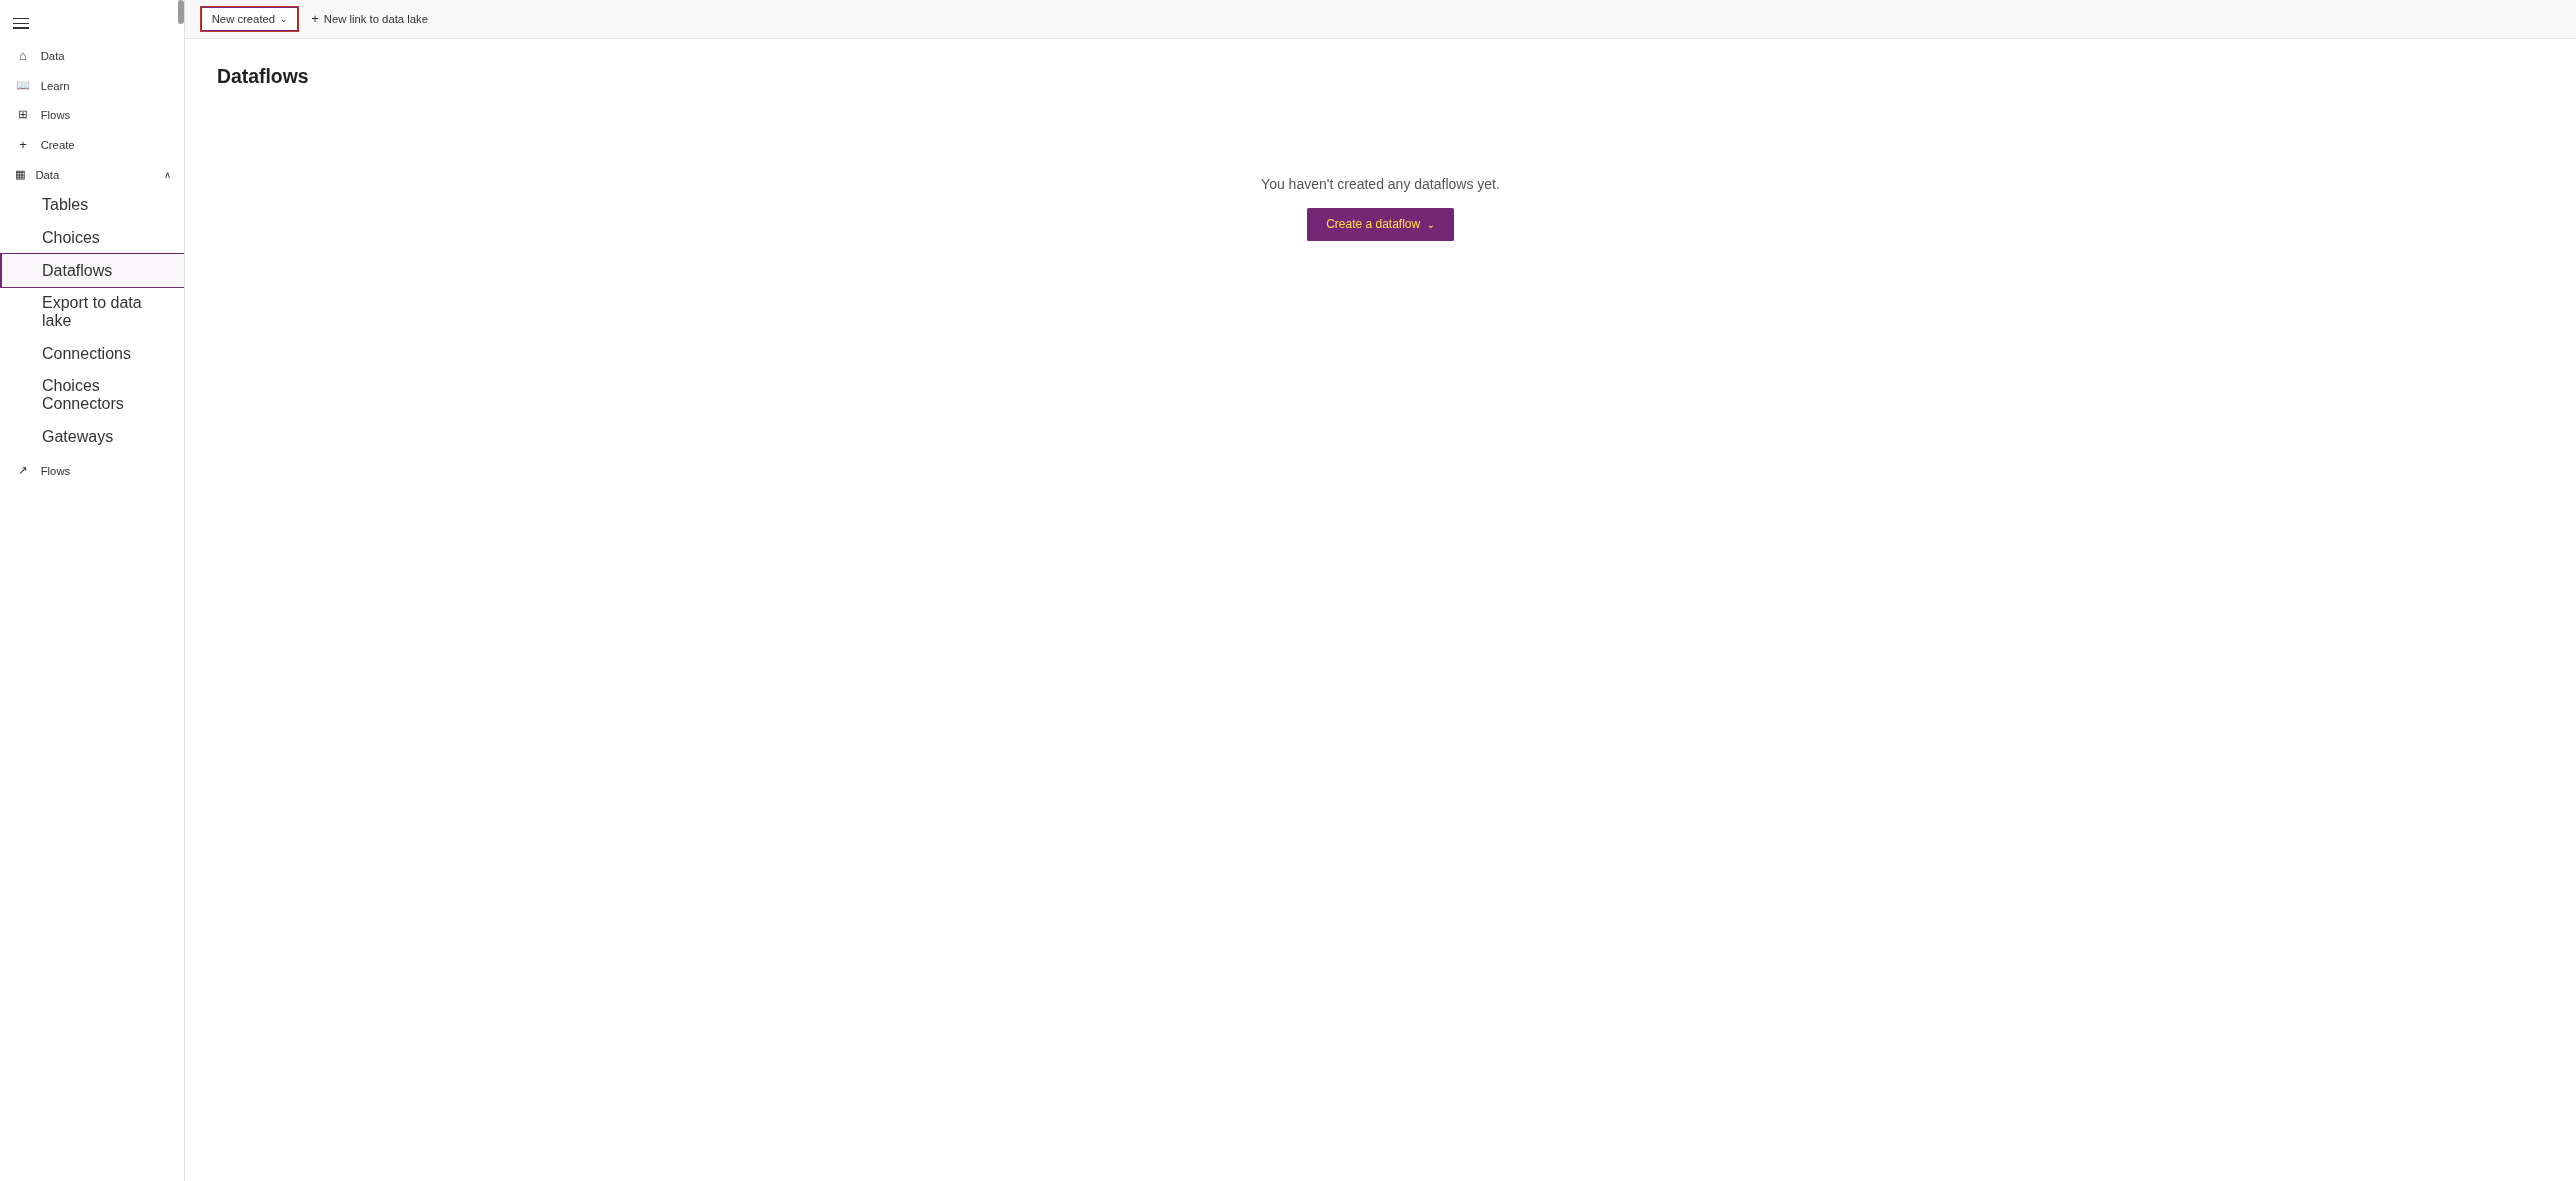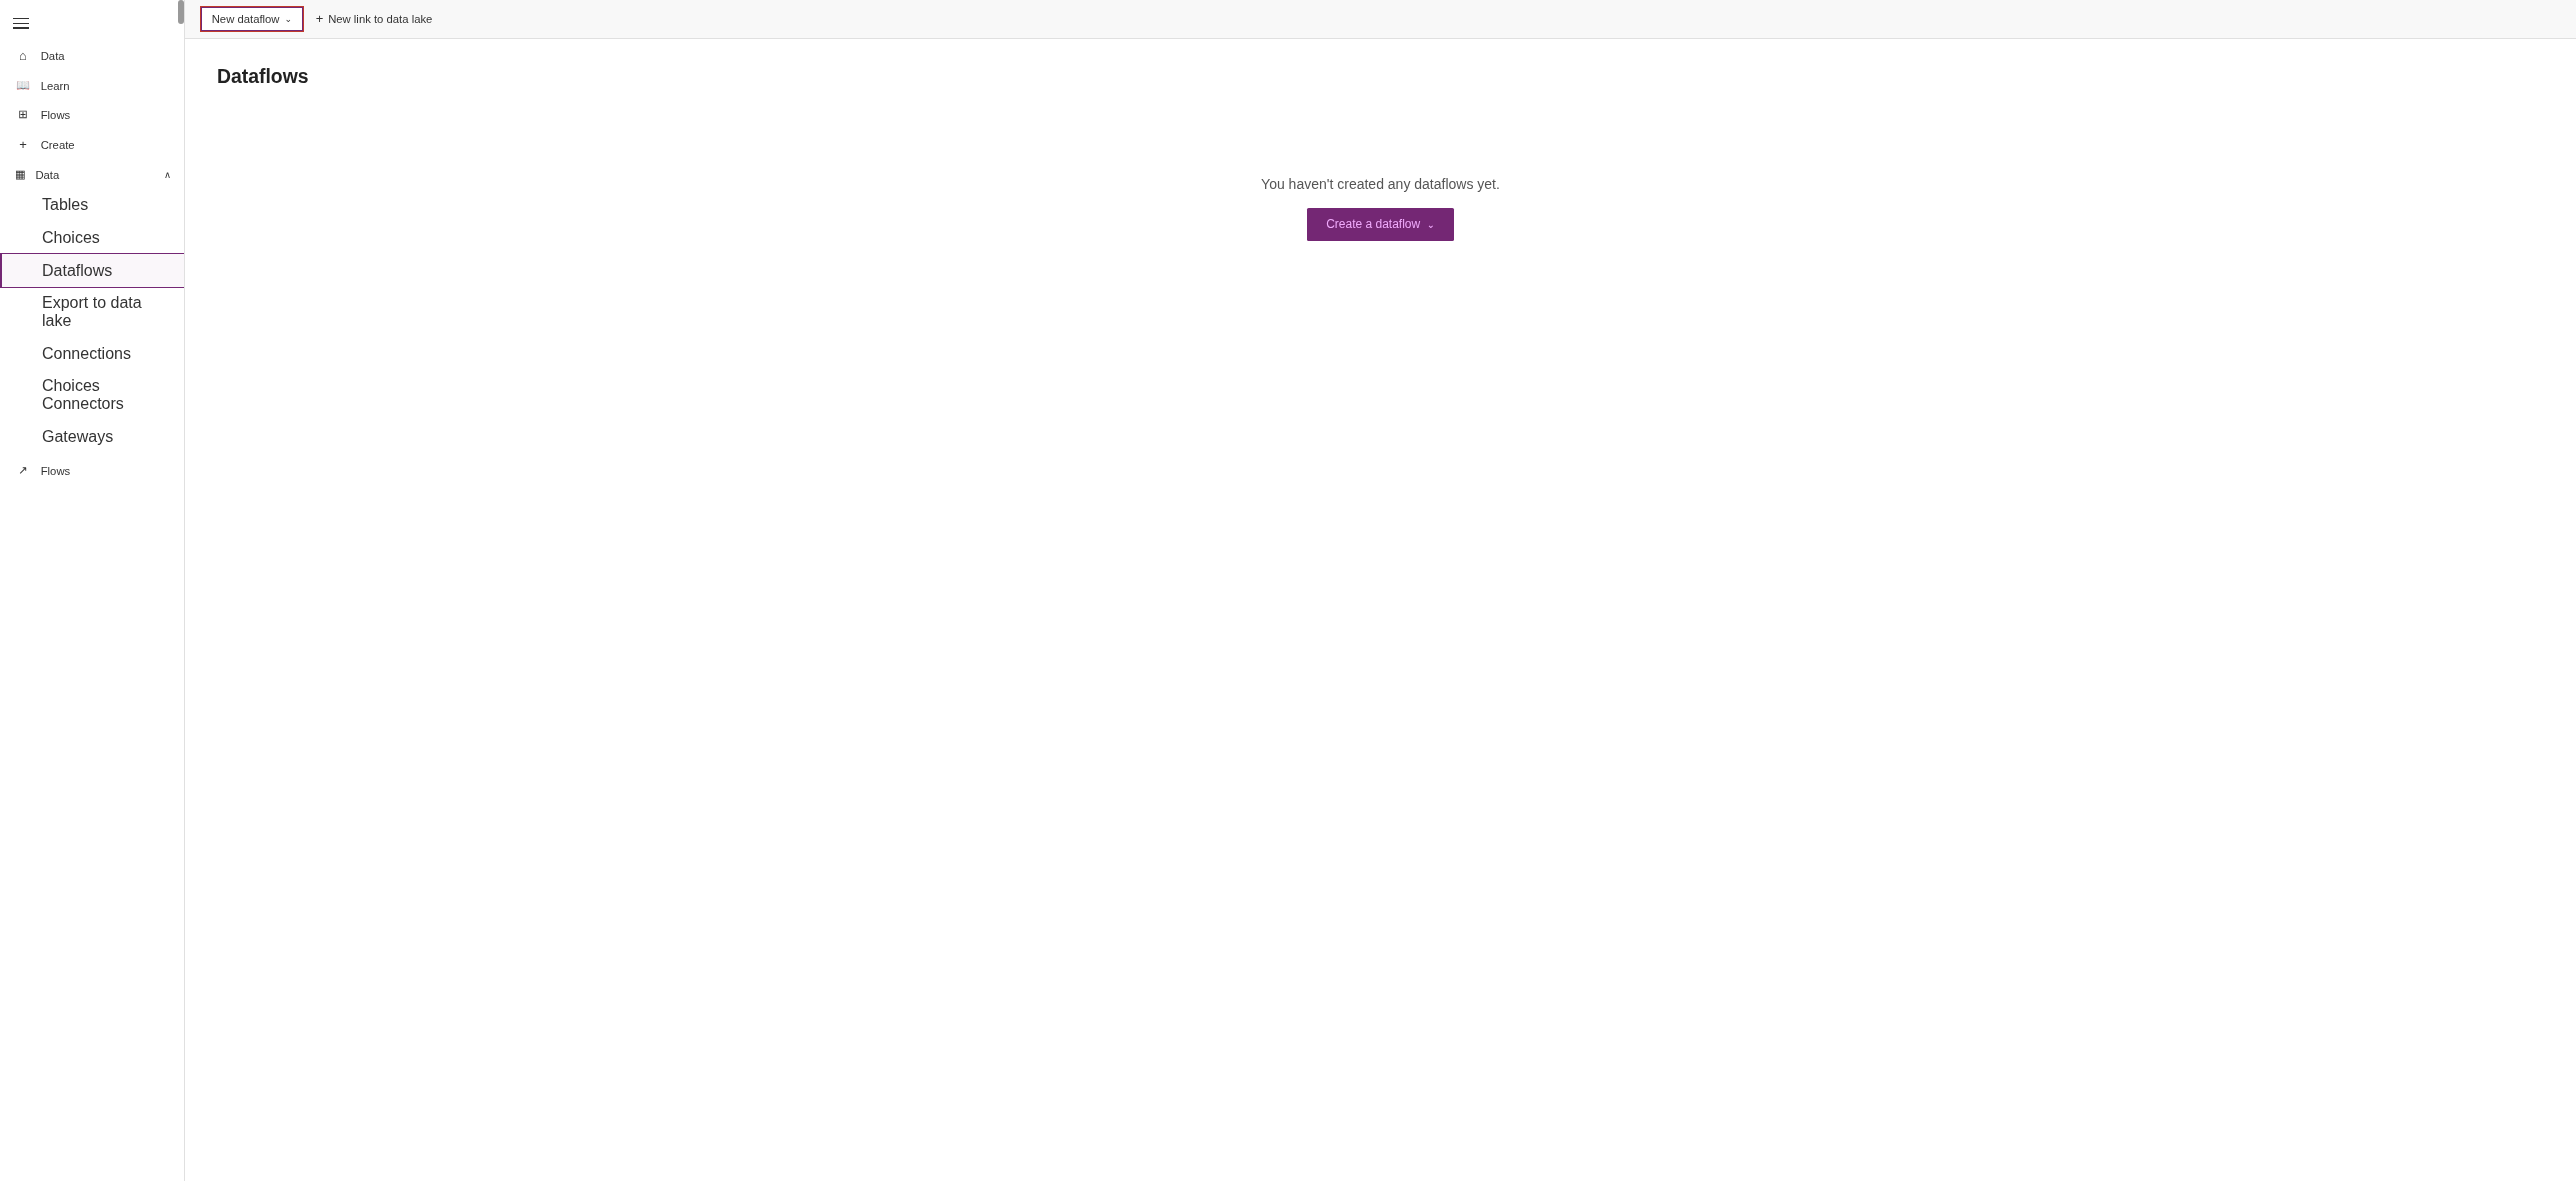--- a/index.html
+++ b/index.html
@@ -169,21 +169,21 @@
     }
     .empty-state-text {
       font-size: 14px;
       color: #555;
     }
     .create-btn {
       display: flex;
       align-items: center;
       gap: 6.5px;
       background: #742774;
-      color: #f0abfc;
+      color: #fde047;
       border: none;
       padding: 9.7px 19.4px;
       font-size: 12px;
       cursor: pointer;
       border-radius: 1.6px;
     }
     .create-btn .chevron { font-size: 9.7px; }
   </style>
 </head>
 <body>
@@ -254,21 +254,21 @@
     <span class="icon" style="font-size:11.3px;">↗</span>
     <span>Flows</span>
   </div>
 
 </div>
 
 <div class="main">
 
   <div class="toolbar">
     <button class="toolbar-btn-primary">
-      <span>New dataflow</span>
+      <span>New created</span>
       <span class="chevron">⌄</span>
     </button>
     <button class="toolbar-btn-secondary">
       <span style="font-size:13px;">+</span>
       <span>New link to data lake</span>
     </button>
   </div>
 
   <div class="content">
     <h1 class="page-title">Dataflows</h1>

